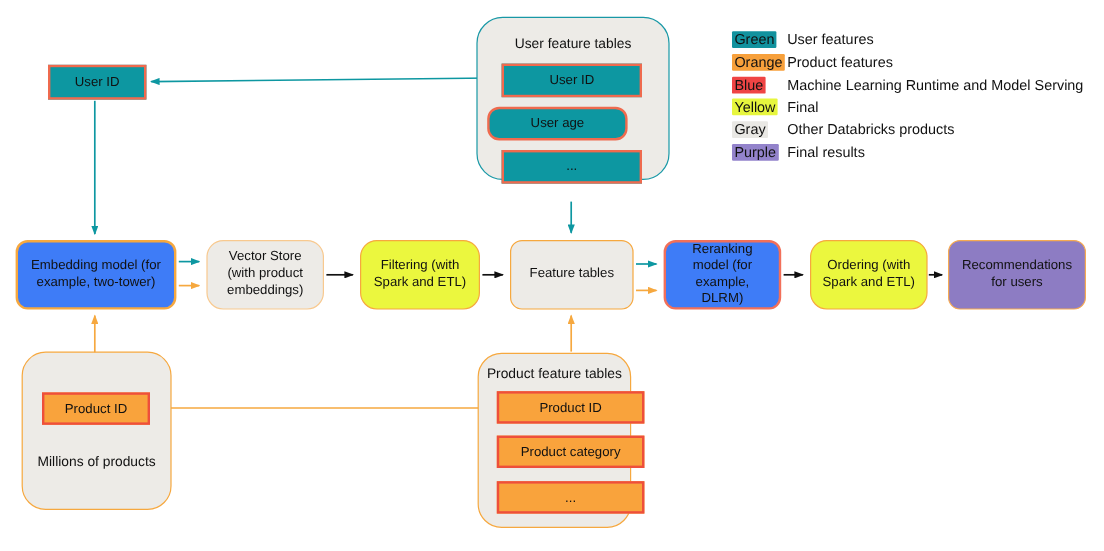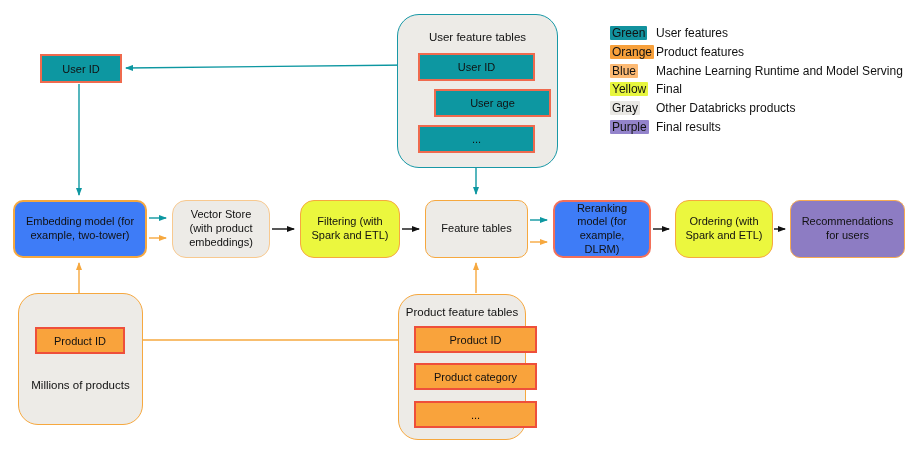--- a/index.html
+++ b/index.html
@@ -76,44 +76,44 @@
     <line x1="774" y1="229" x2="785" y2="229" stroke="#111111" stroke-width="1.4" marker-end="url(#ah-black)"></line>
     <line x1="79" y1="326" x2="79" y2="263" stroke="#f6a83f" stroke-width="1.4" marker-end="url(#ah-orange)"></line>
     <line x1="476" y1="293" x2="476" y2="263" stroke="#f6a83f" stroke-width="1.4" marker-end="url(#ah-orange)"></line>
     <line x1="128" y1="340" x2="410" y2="340" stroke="#f6a83f" stroke-width="1.4" marker-start="url(#ah-orange)" marker-end="url(#ah-orange)"></line>
   </svg>
 
   <div class="rec rec-teal" style="left:40px;top:54px;width:82px;height:29px;">
     <span>User ID</span>
   </div>
 
-  <div class="group group-teal" style="left:397px;top:14px;width:161px;height:154px;">
+  <div class="group group-teal" style="left:397px;top:14px;width:161px;height:136px;">
     <div class="group-title" style="top:16px;">User feature tables</div>
     <div class="rec rec-teal" style="left:20px;top:38px;width:117px;height:28px;">
       <span>User ID</span>
     </div>
-    <div class="rec rec-teal" style="left:36px;top:74px;width:117px;height:28px;">
+    <div class="rec rec-teal" style="left:8px;top:74px;width:117px;height:28px;border-radius:10px;">
       <span>User age</span>
     </div>
     <div class="rec rec-teal" style="left:20px;top:110px;width:117px;height:28px;">
       <span>...</span>
     </div>
   </div>
 
   <div class="legend">
     <div class="legend-row">
       <span class="legend-swatch-cell"><span class="legend-swatch" style="background: rgb(18, 146, 158);">Green</span></span>
       <span class="legend-label">User features</span>
     </div>
     <div class="legend-row">
       <span class="legend-swatch-cell"><span class="legend-swatch" style="background: rgb(247, 160, 59);">Orange</span></span>
       <span class="legend-label">Product features</span>
     </div>
     <div class="legend-row">
-      <span class="legend-swatch-cell"><span class="legend-swatch" style="background: #fdba74;">Blue</span></span>
+      <span class="legend-swatch-cell"><span class="legend-swatch" style="background: #ef4444;">Blue</span></span>
       <span class="legend-label">Machine Learning Runtime and Model Serving</span>
     </div>
     <div class="legend-row">
       <span class="legend-swatch-cell"><span class="legend-swatch" style="background: rgb(231, 246, 62);">Yellow</span></span>
       <span class="legend-label">Final</span>
     </div>
     <div class="legend-row">
       <span class="legend-swatch-cell"><span class="legend-swatch" style="background: rgb(233, 232, 228);">Gray</span></span>
       <span class="legend-label">Other Databricks products</span>
     </div>

